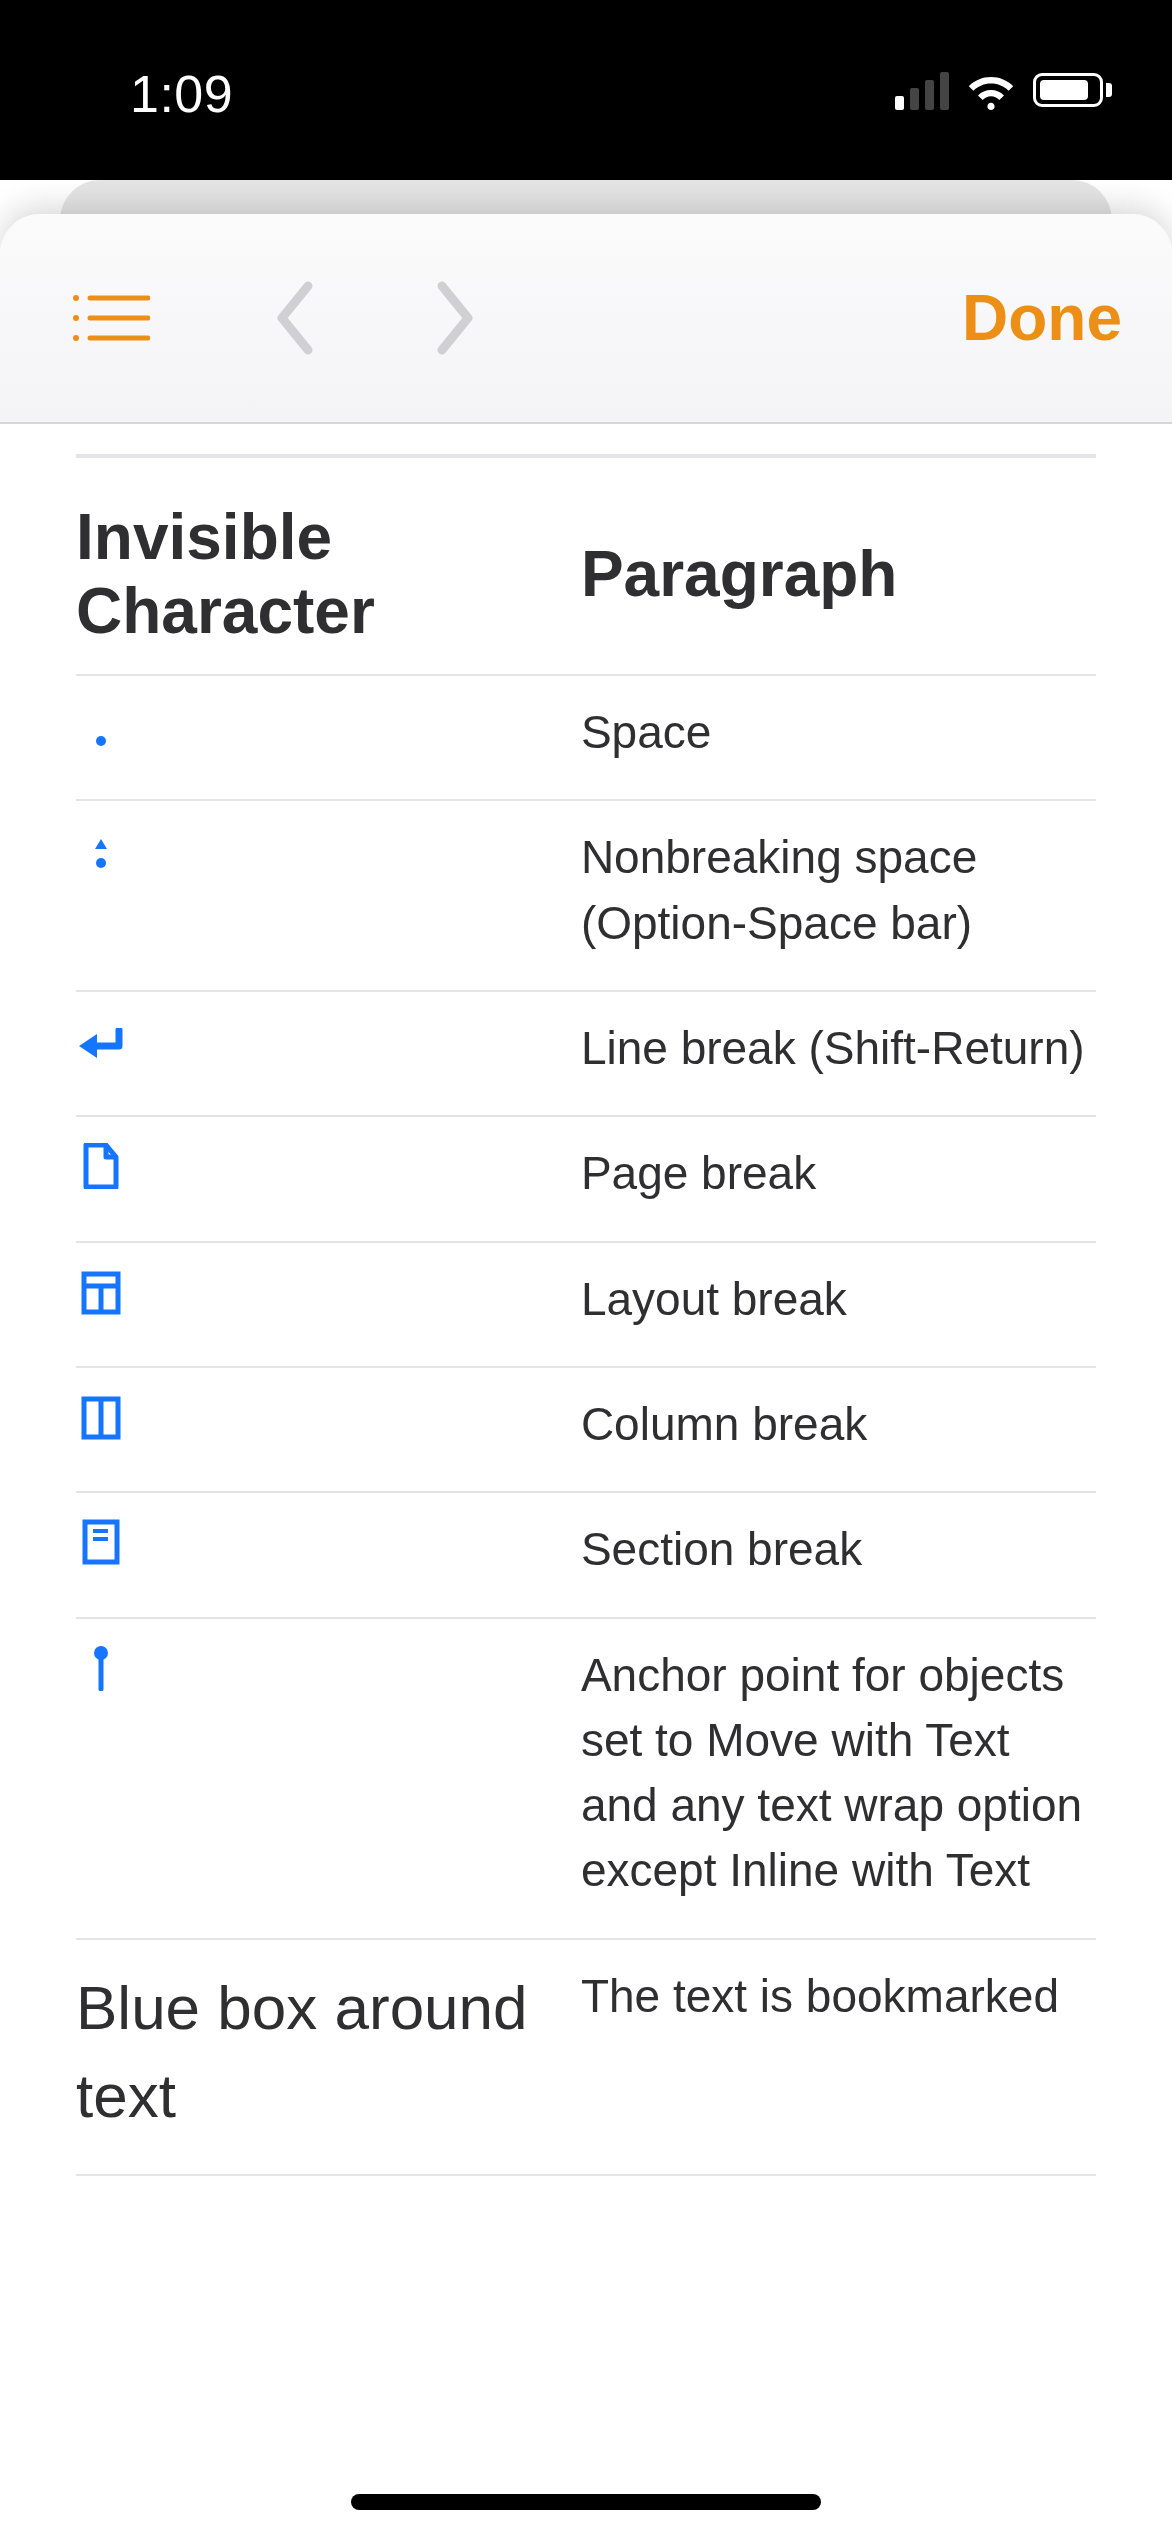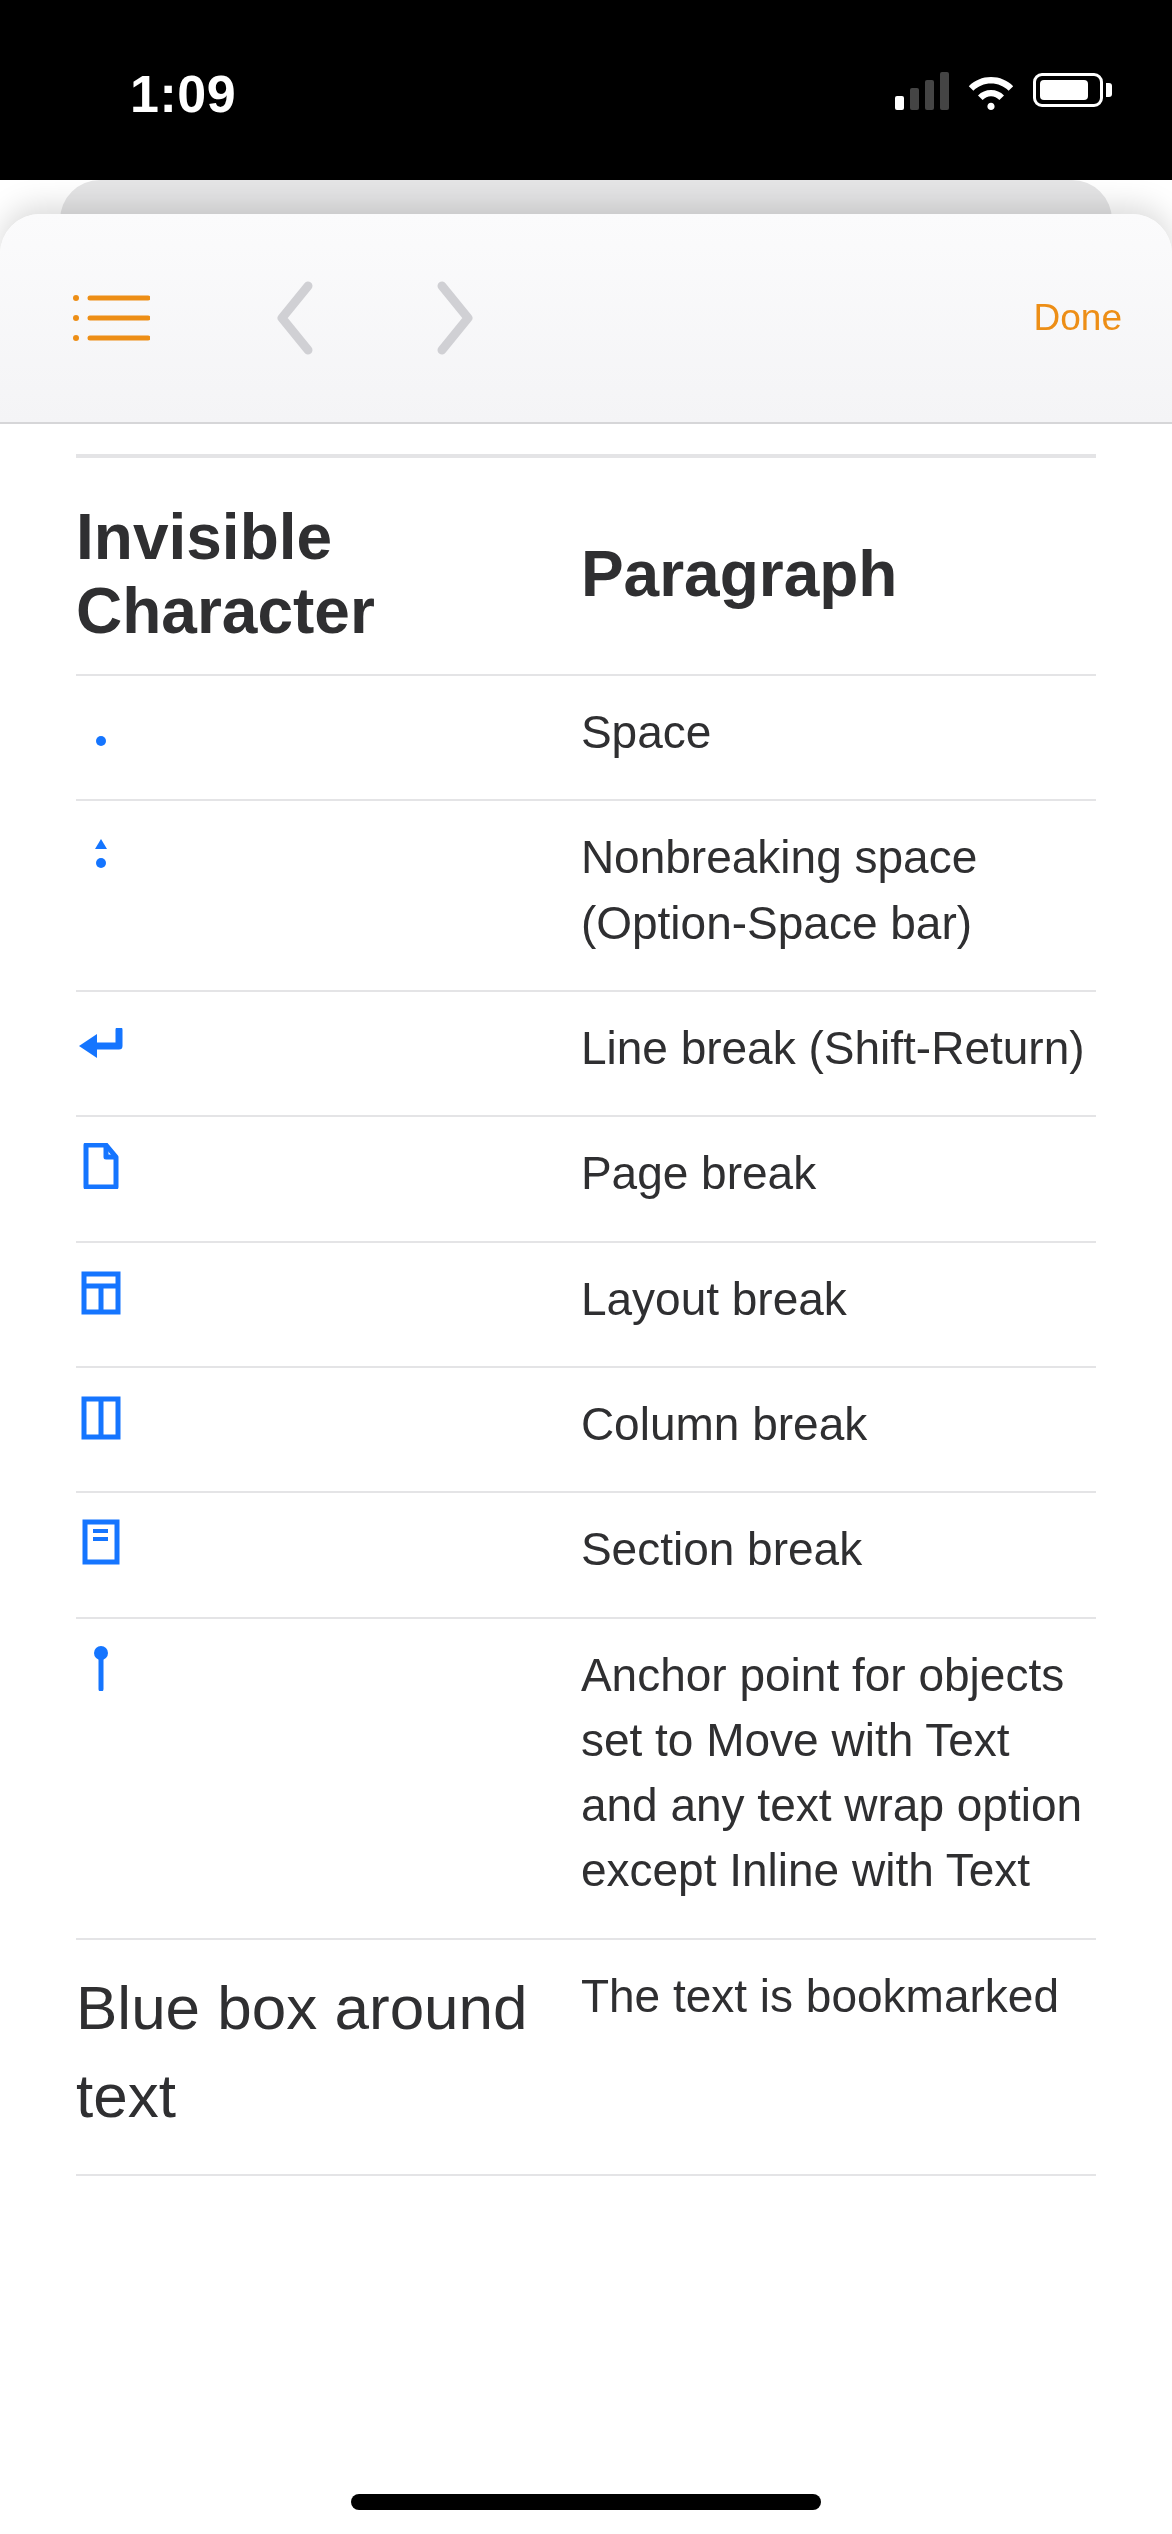--- a/index.html
+++ b/index.html
@@ -1,21 +1,21 @@
 <!DOCTYPE html>
 <html><head>
 <meta charset="utf-8">
 <style>
   * { box-sizing: border-box; margin: 0; padding: 0; }
   html, body { width: 1172px; height: 2534px; font-family: -apple-system, "Helvetica Neue", Helvetica, Arial, sans-serif; background: #fff; }
   .device { width: 1172px; height: 2534px; position: relative; background: #fff; overflow: hidden; }
 
   
   .status-bar { width: 100%; height: 180px; background: #000; color: #fff; display: flex; align-items: center; justify-content: space-between; padding: 0 60px 0 130px; }
-  .status-time { font-size: 52px; font-weight: 700; letter-spacing: 0.5px; margin-top: 8px; }
+  .status-time { font-size: 52px; font-weight: 400; letter-spacing: 0.5px; margin-top: 8px; }
   .status-icons { display: flex; align-items: center; gap: 16px; }
   .cell-bars { display: flex; align-items: flex-end; gap: 6px; height: 40px; }
   .cell-bars span { width: 9px; background: #444; border-radius: 2px; display: block; }
   .cell-bars span:nth-child(1){ height: 14px; background:#fff; }
   .cell-bars span:nth-child(2){ height: 22px; }
   .cell-bars span:nth-child(3){ height: 30px; }
   .cell-bars span:nth-child(4){ height: 38px; }
   .wifi-icon svg { width: 52px; height: 40px; display:block; }
   .battery { display: flex; align-items: center; }
   .battery-body { width: 70px; height: 34px; border: 3px solid #fff; border-radius: 9px; position: relative; padding: 4px; }
@@ -29,21 +29,21 @@
   .sheet { position: absolute; top: 214px; left: 0; right: 0; bottom: 0; background: #fff; border-radius: 40px 40px 0 0; box-shadow: 0 -8px 30px rgba(0,0,0,0.15); overflow: hidden; display: flex; flex-direction: column; }
 
   
   .navbar { height: 210px; border-bottom: 2px solid #d6d6d8; background: linear-gradient(#fbfbfc,#f4f4f6); display: flex; align-items: center; padding: 0 50px 0 70px; gap: 120px; }
   .navbar .spacer { flex: 1; }
   .toc-icon { color: #ed8e16; }
   .toc-icon svg { width: 80px; height: 60px; display: block; }
   .nav-arrows { display: flex; gap: 110px; }
   .nav-arrows svg { width: 50px; height: 80px; display:block; }
   .nav-arrows .chev { color: #d0d0d4; }
-  .done-btn { color: #ed8e16; font-size: 37px; font-weight: 400; }
+  .done-btn { color: #ed8e16; font-size: 64px; font-weight: 700; }
 
   
   .content { padding: 30px 76px 0 76px; }
   .top-line { height: 4px; background: #e4e4e6; margin-bottom: 24px; }
 
   table.inv { width: 100%; border-collapse: collapse; table-layout: fixed; }
   table.inv col.c1 { width: 49.5%; }
   table.inv col.c2 { width: 50.5%; }
   table.inv th { text-align: left; font-size: 64px; font-weight: 700; color: #2f2f31; padding: 18px 0 26px 0; border-bottom: 2px solid #e4e4e6; }
   table.inv td { border-bottom: 2px solid #e4e4e6; font-size: 46px; line-height: 1.42; color: #2f2f31; padding: 24px 10px 34px 0; vertical-align: top; }

